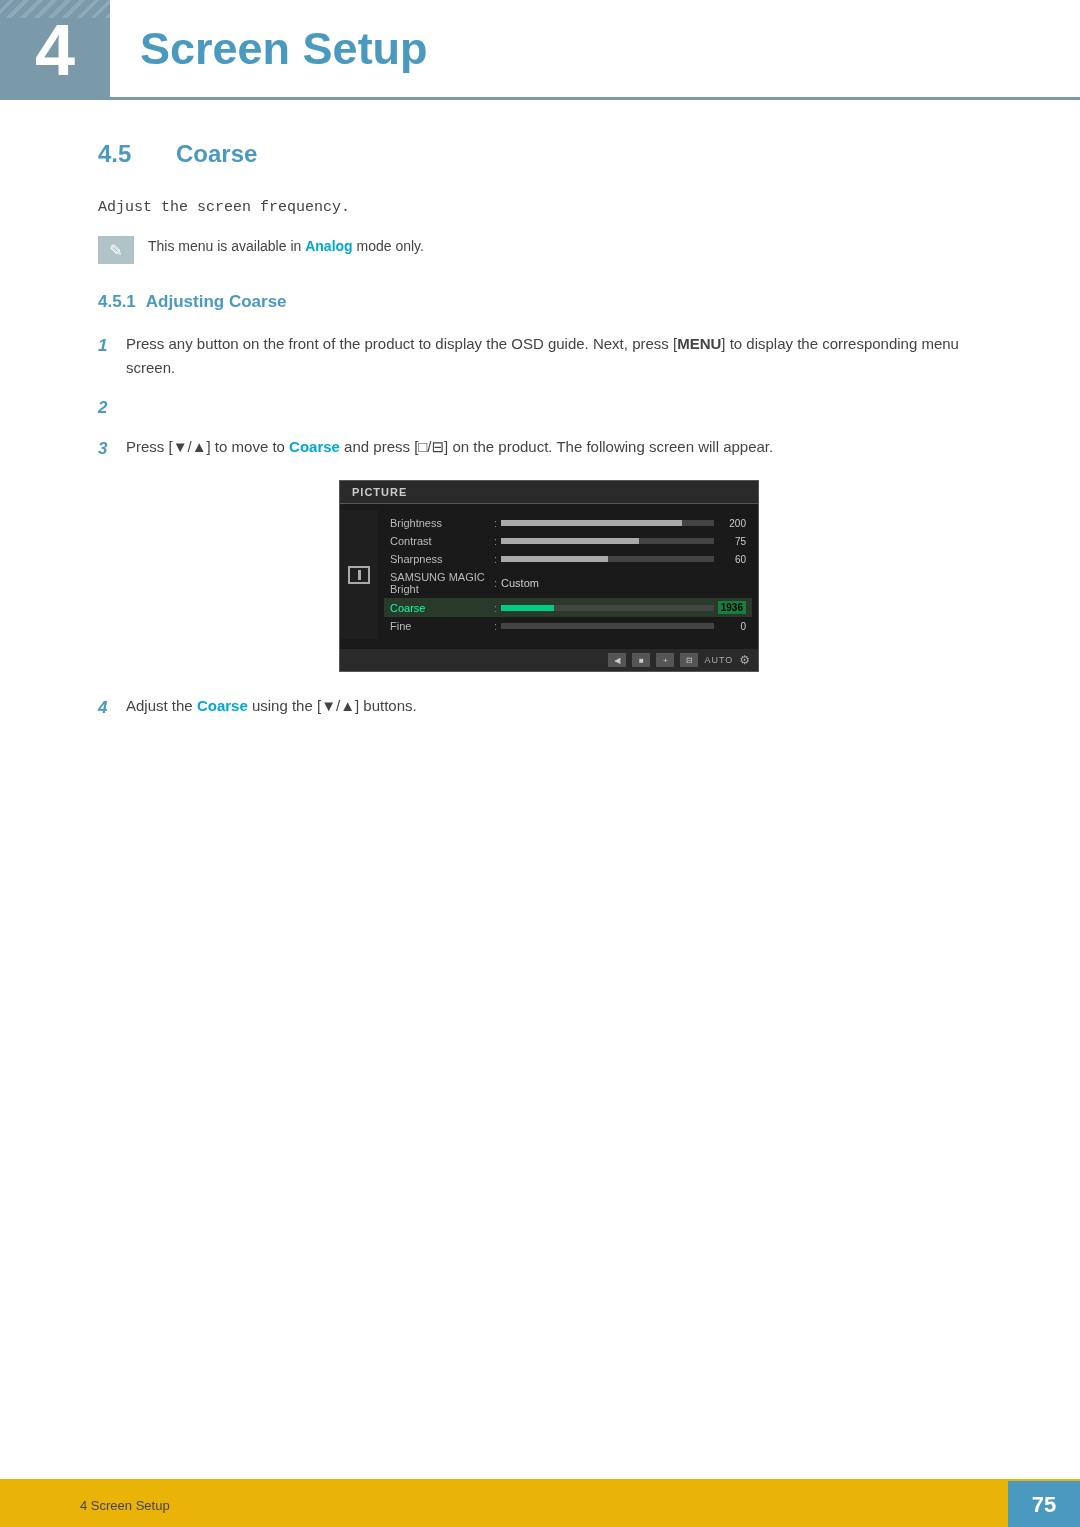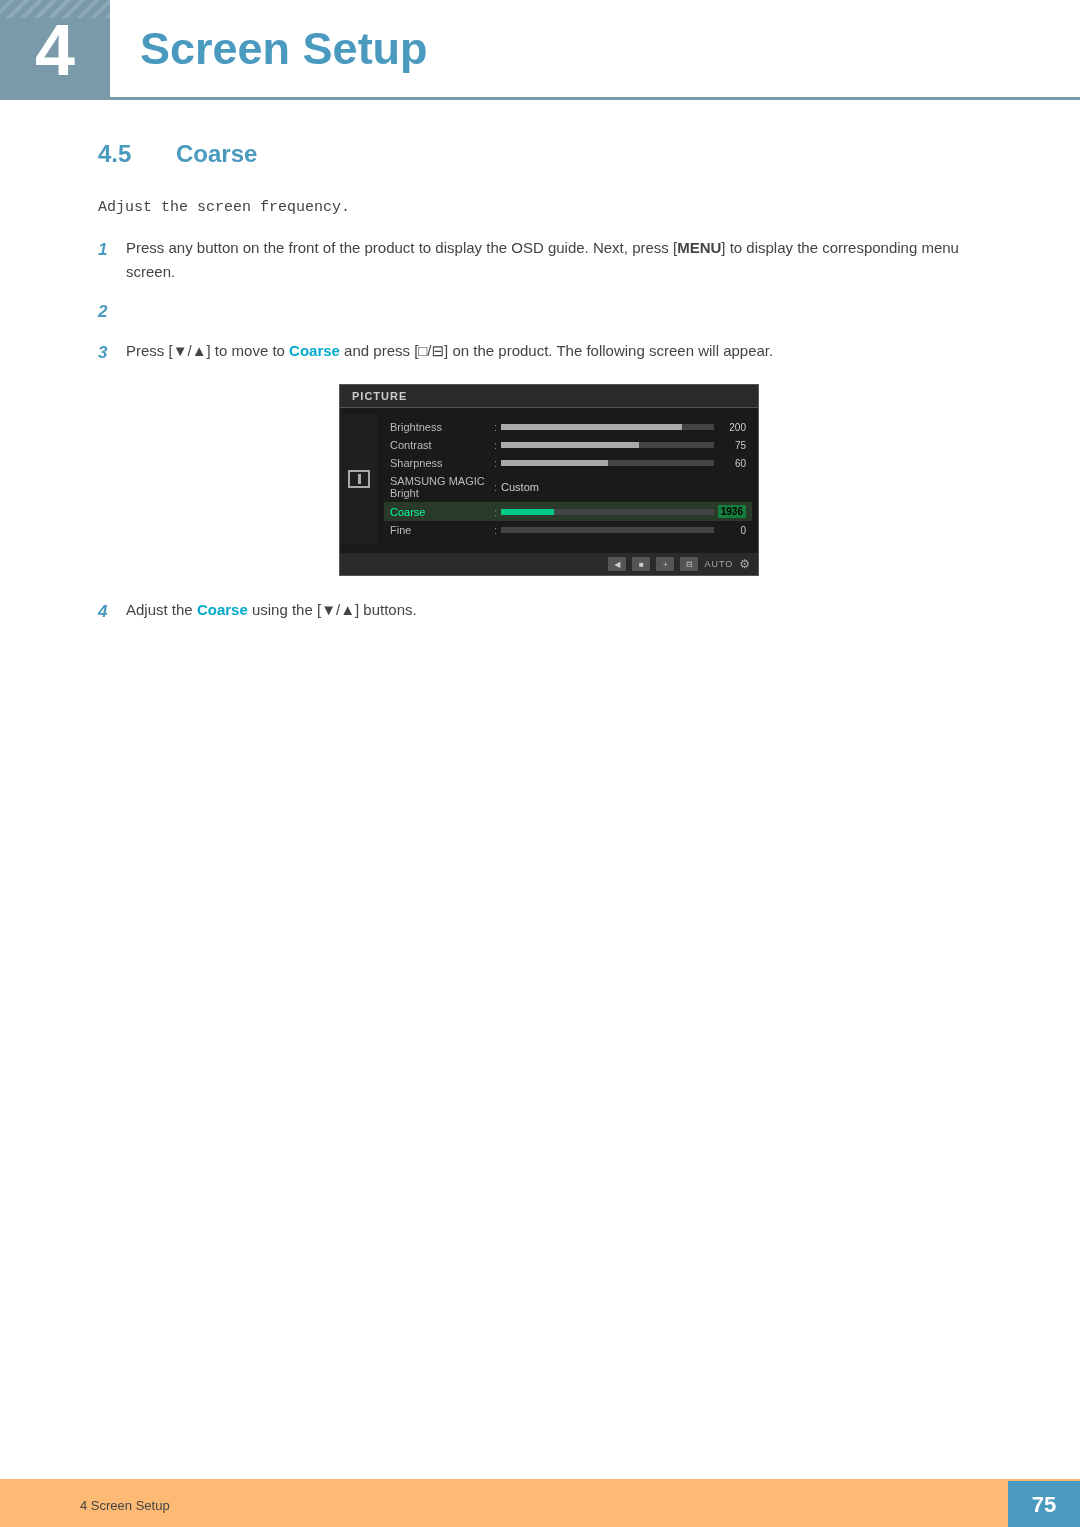--- a/index.html
+++ b/index.html
@@ -302,21 +302,21 @@
       color: #aaa;
     }
 
     
     .page-footer {
       position: fixed;
       bottom: 0;
       left: 0;
       width: 1080px;
       height: 48px;
-      background: #fdba74;
+      background: #eab308;
       display: flex;
       align-items: center;
       justify-content: flex-end;
       padding: 4px 0 0 0;
     }
     .footer-text {
       font-size: 13px;
       color: #444;
       flex: 1;
       padding-left: 80px;
@@ -349,21 +349,31 @@
 
   <div class="section-heading">
     <span class="section-number">4.5</span>
     <span class="section-title">Coarse</span>
   </div>
 
   <p class="body-text">
     <span>Adjust the screen frequency.</span>
   </p>
 
-
+  <div class="note-box">
+    <div class="note-icon"></div>
+    <div class="note-text">
+      <span>This menu is available in </span><span class="bold cyan">Analog</span><span> mode only.</span>
+    </div>
+  </div>
+
+  <div class="subsection-heading">
+    <span class="subsection-number">4.5.1</span>
+    <span class="subsection-title">Adjusting Coarse</span>
+  </div>
 
   <ul class="numbered-list">
     <li>
       <span class="list-num">1</span>
       <span class="list-text">
         Press any button on the front of the product to display the OSD guide. Next, press [<span class="bold">MENU</span>] to display the corresponding menu screen.
       </span>
     </li>
     <li>
       <span class="list-num">2</span>

